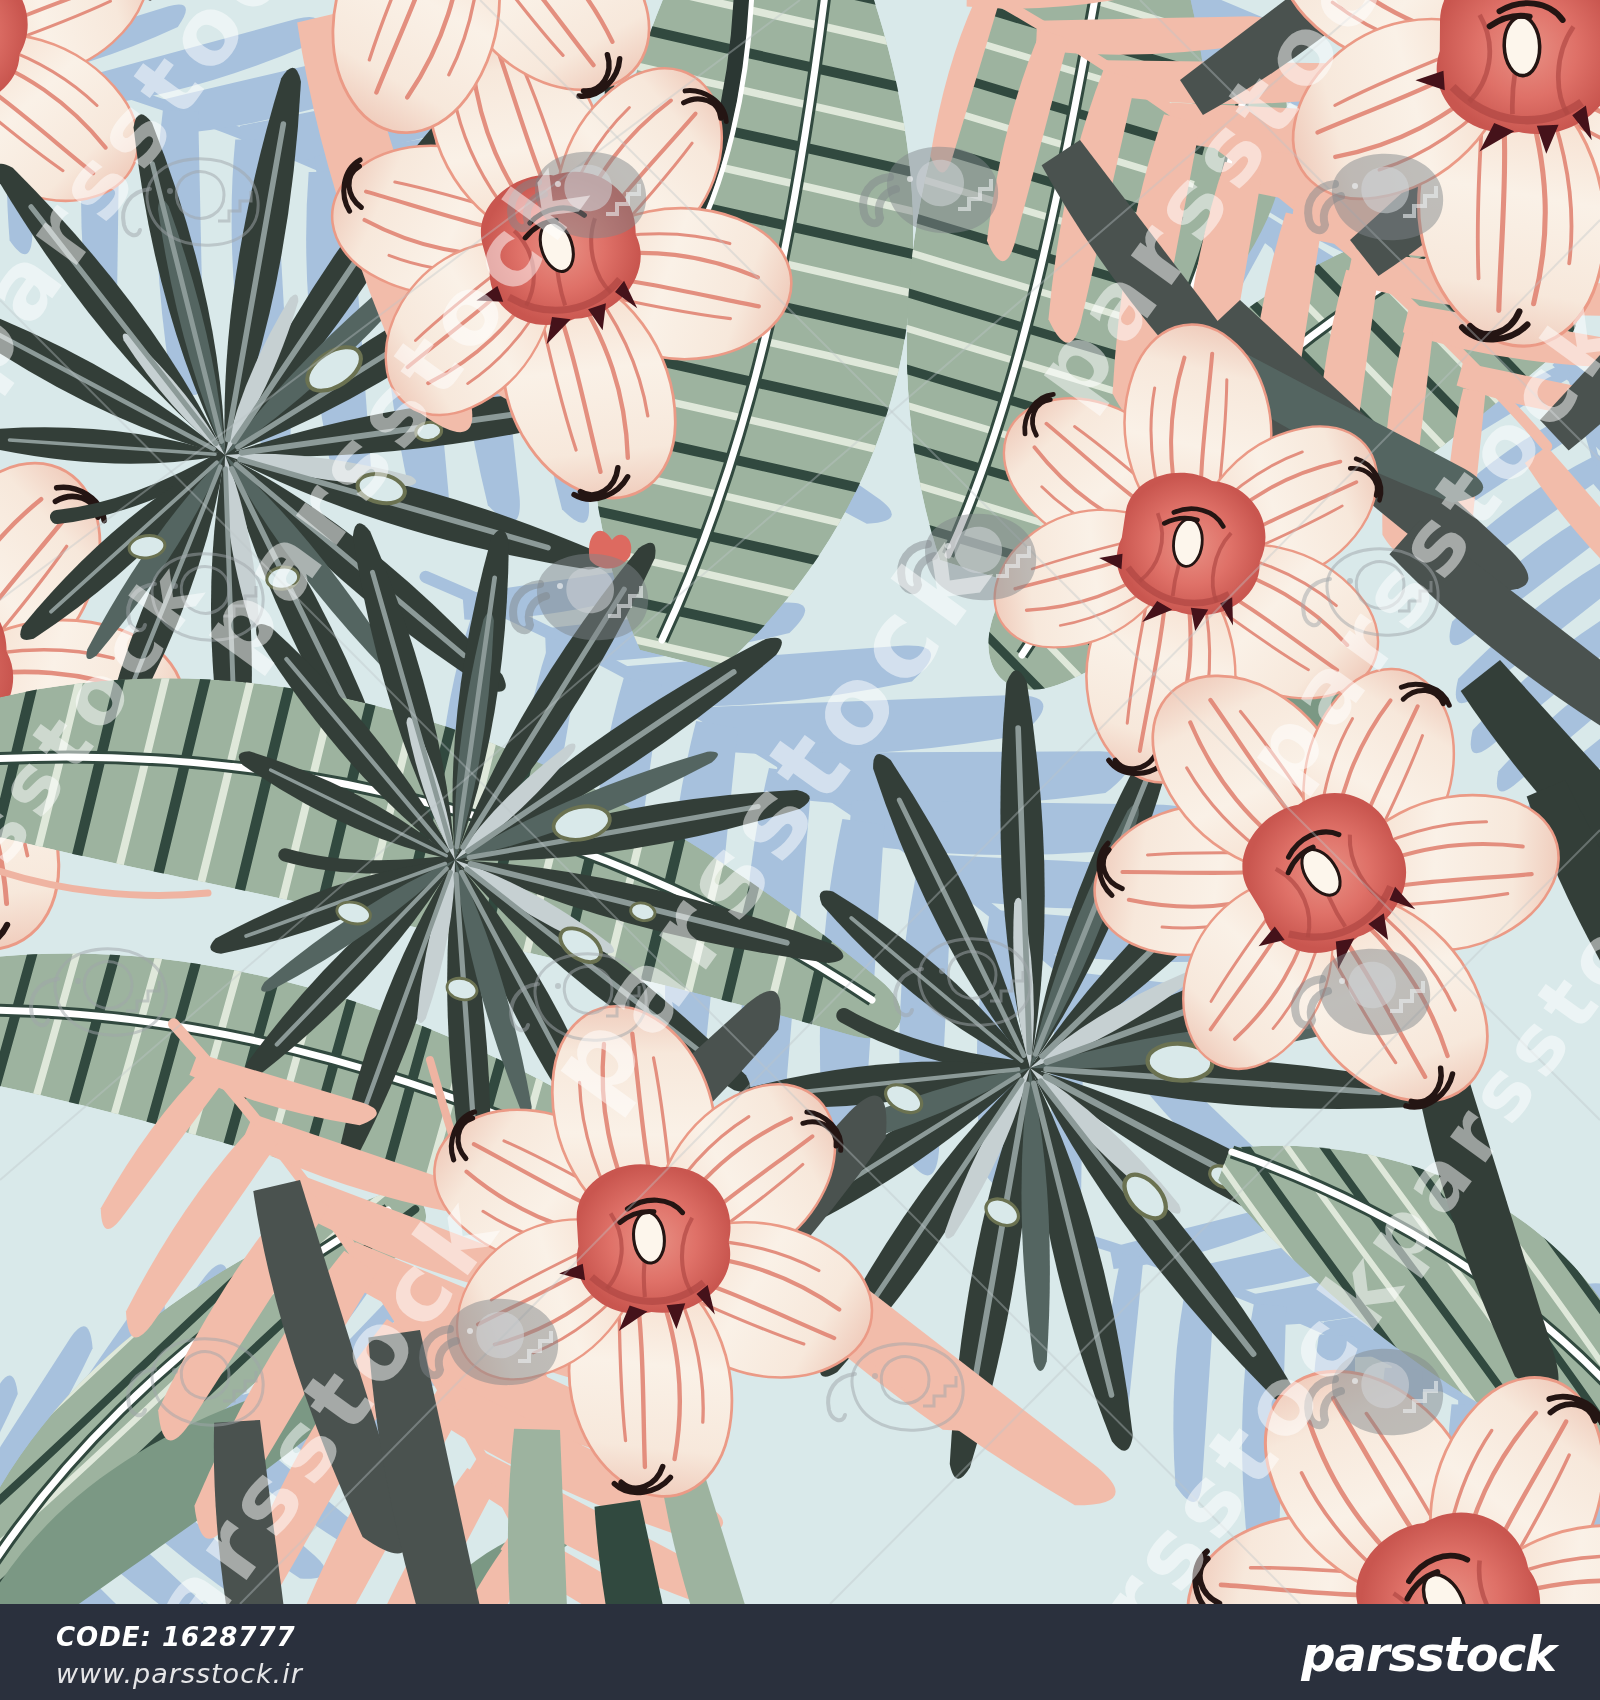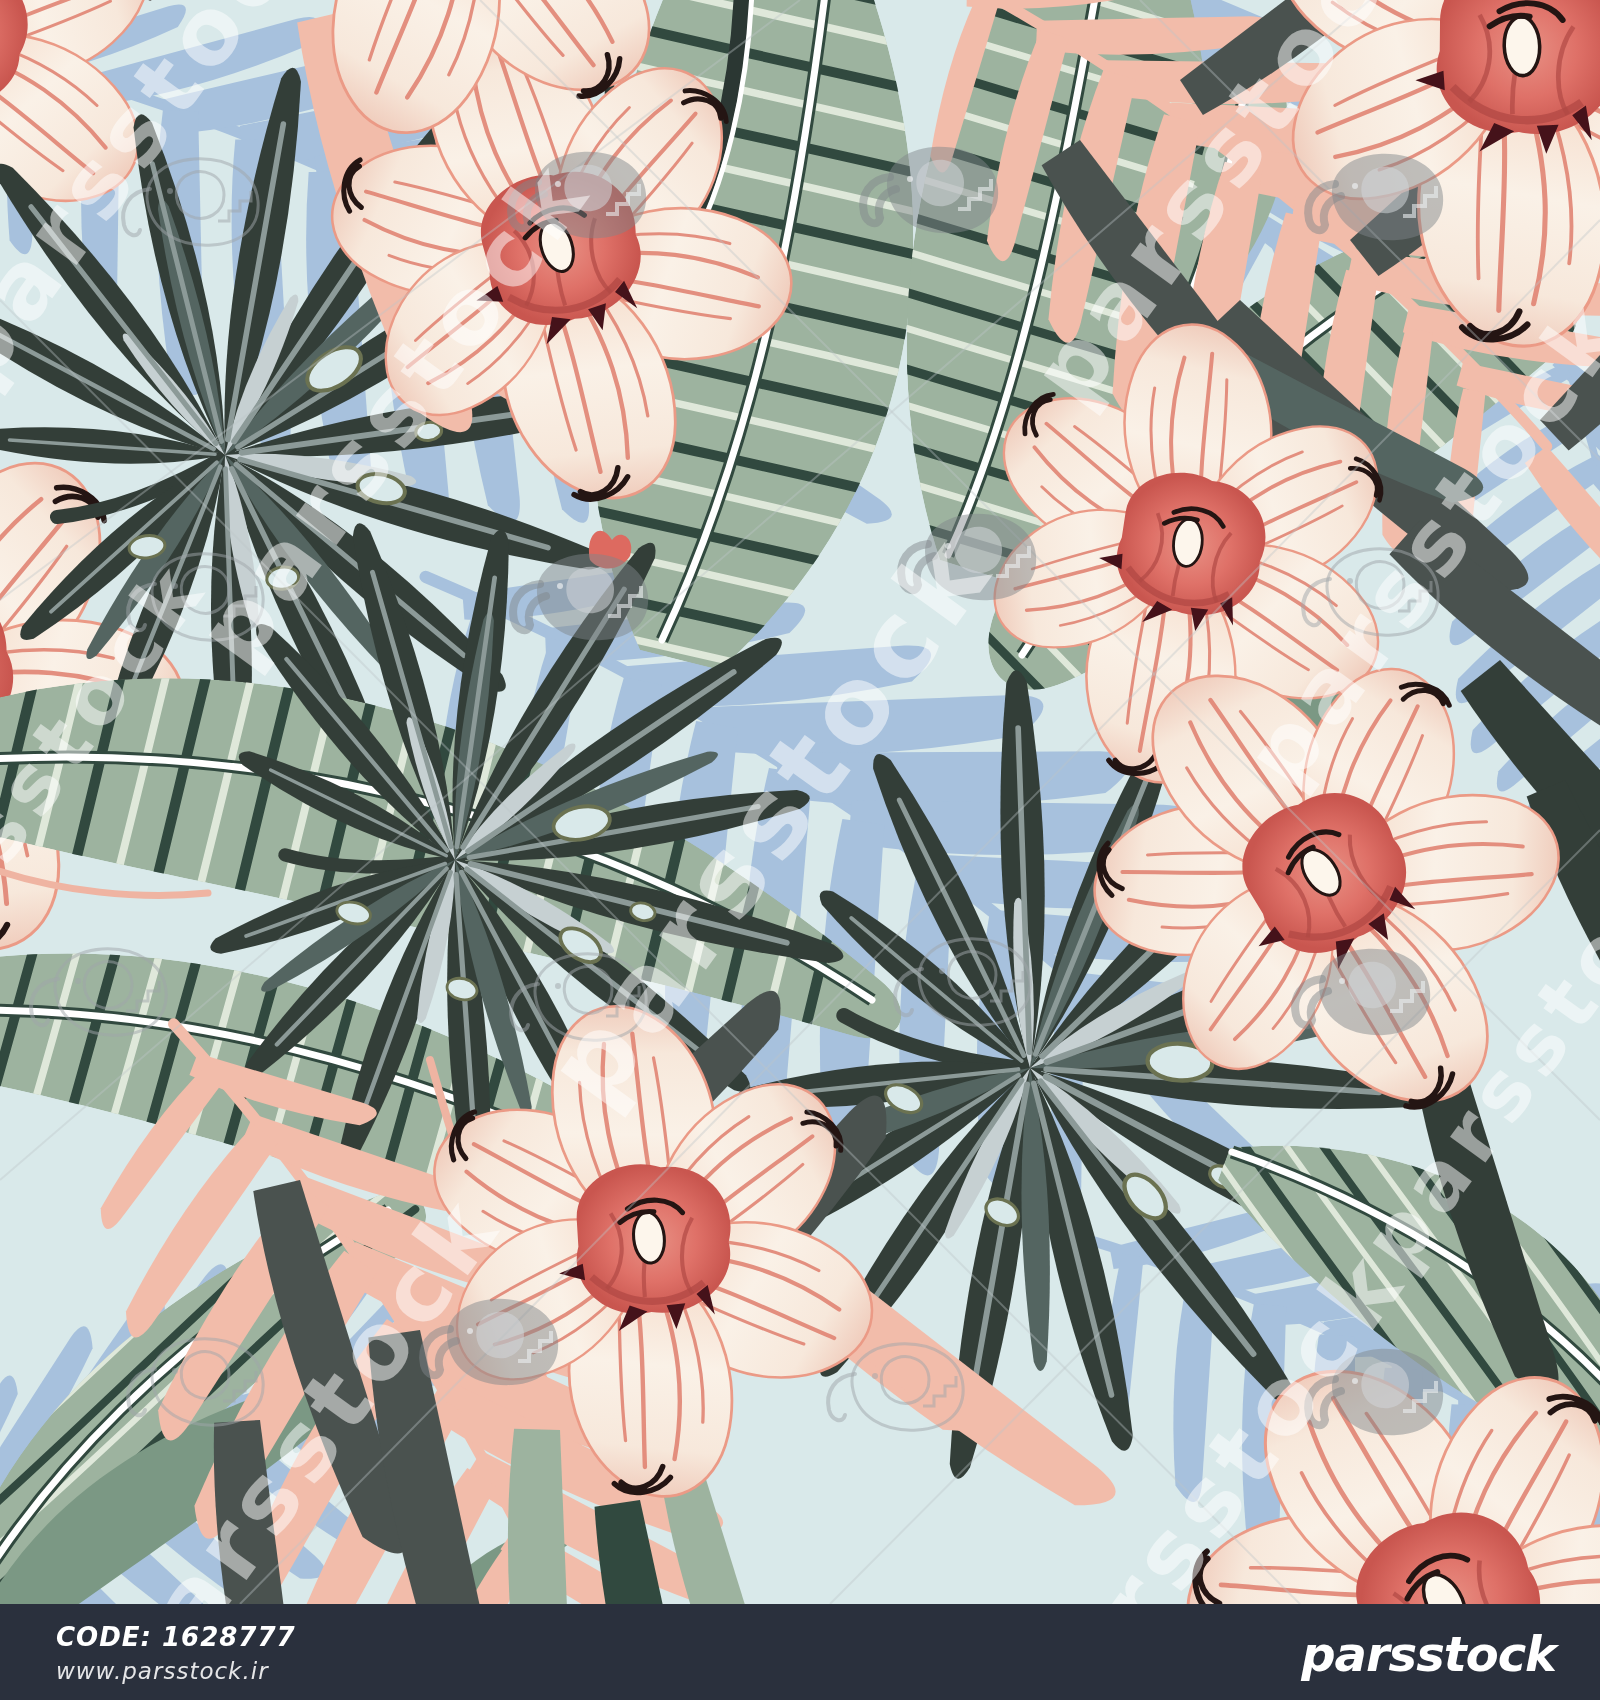--- a/index.html
+++ b/index.html
@@ -11,21 +11,21 @@
   .bfill2{fill:var(--banana-mid)}
   .mru{fill:none;stroke:var(--banana-dark);stroke-width:13}
   .mrw{fill:none;stroke:var(--midrib);stroke-width:7;stroke-linecap:round}
   
   .wmtext{fill:var(--wm-text,rgba(255,255,255,.5));font-weight:bold;letter-spacing:10px}
   .wmline{stroke:var(--wm-line,rgba(190,196,200,.38));stroke-width:2;fill:none}
   
   .footer{position:absolute;left:0;top:1604px;width:1600px;height:96px;
           background:var(--bar-bg,#2a303d);color:var(--bar-text,#fff);font-style:italic;}
   .footer .code{position:absolute;left:56px;top:18px;font-size:26px;font-weight:bold;letter-spacing:1px}
-  .footer .url{position:absolute;left:56px;top:54px;font-size:23px;opacity:.88;letter-spacing:1px}
+  .footer .url{position:absolute;left:56px;top:54px;font-size:27px;opacity:.88;letter-spacing:1px}
   .footer .logo{position:absolute;right:44px;top:22px;font-size:48px;font-weight:bold;letter-spacing:-1px}
 </style>
 </head>
 <body>
 
 <div class="page">
 
 <svg width="1600" height="1604" viewBox="0 0 1600 1604">
   <defs>
 

